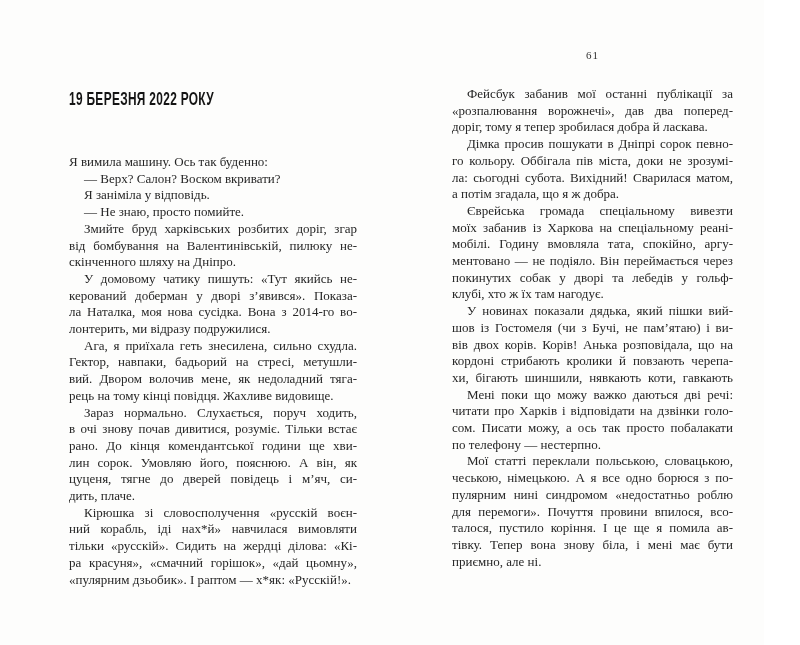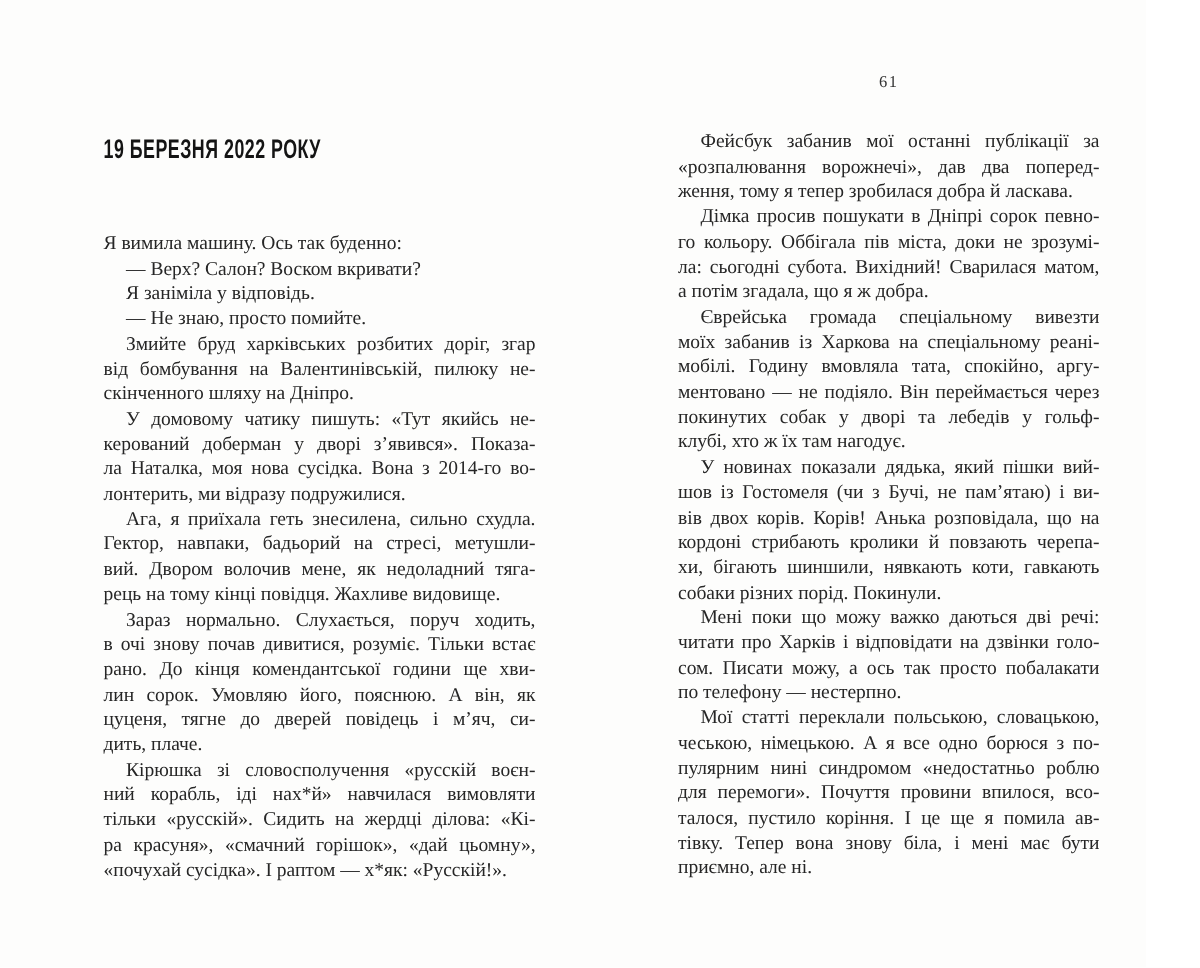--- a/index.html
+++ b/index.html
@@ -94,29 +94,29 @@
         <div class="line jl">рано. До кінця комендантської години ще хви-</div>
         <div class="line jl">лин сорок. Умовляю його, пояснюю. А він, як</div>
         <div class="line jl">цуценя, тягне до дверей повідець і м’яч, си-</div>
         <div class="line">дить, плаче.</div>
       </div>
       <div class="para">
         <div class="line jl ind">Кірюшка зі словосполучення «русскій воєн-</div>
         <div class="line jl">ний корабль, іді нах*й» навчилася вимовляти</div>
         <div class="line jl">тільки «русскій». Сидить на жердці ділова: «Кі-</div>
         <div class="line jl">ра красуня», «смачний горішок», «дай цьомну»,</div>
-        <div class="line">«почухай сусідка». І раптом — х*як: «Русскій!».</div>
+        <div class="line">«пулярним дзьобик». І раптом — х*як: «Русскій!».</div>
       </div>
     </div>
 
   <div class="col col-right" id="right-col">
       <div class="para">
         <div class="line jl ind">Фейсбук забанив мої останні публікації за</div>
         <div class="line jl">«розпалювання ворожнечі», дав два поперед-</div>
-        <div class="line">ження, тому я тепер зробилася добра й ласкава.</div>
+        <div class="line">доріг, тому я тепер зробилася добра й ласкава.</div>
       </div>
       <div class="para">
         <div class="line jl ind">Дімка просив пошукати в Дніпрі сорок певно-</div>
         <div class="line jl">го кольору. Оббігала пів міста, доки не зрозумі-</div>
         <div class="line jl">ла: сьогодні субота. Вихідний! Сварилася матом,</div>
         <div class="line">а потім згадала, що я ж добра.</div>
       </div>
       <div class="para">
         <div class="line jl ind">Єврейська громада спеціальному вивезти</div>
         <div class="line jl">моїх забанив із Харкова на спеціальному реані-</div>
@@ -124,21 +124,20 @@
         <div class="line jl">ментовано — не подіяло. Він переймається через</div>
         <div class="line jl">покинутих собак у дворі та лебедів у гольф-</div>
         <div class="line">клубі, хто ж їх там нагодує.</div>
       </div>
       <div class="para">
         <div class="line jl ind">У новинах показали дядька, який пішки вий-</div>
         <div class="line jl">шов із Гостомеля (чи з Бучі, не пам’ятаю) і ви-</div>
         <div class="line jl">вів двох корів. Корів! Анька розповідала, що на</div>
         <div class="line jl">кордоні стрибають кролики й повзають черепа-</div>
         <div class="line jl">хи, бігають шиншили, нявкають коти, гавкають</div>
-        <div class="line">собаки різних порід. Покинули.</div>
       </div>
       <div class="para">
         <div class="line jl ind">Мені поки що можу важко даються дві речі:</div>
         <div class="line jl">читати про Харків і відповідати на дзвінки голо-</div>
         <div class="line jl">сом. Писати можу, а ось так просто побалакати</div>
         <div class="line">по телефону — нестерпно.</div>
       </div>
       <div class="para">
         <div class="line jl ind">Мої статті переклали польською, словацькою,</div>
         <div class="line jl">чеською, німецькою. А я все одно борюся з по-</div>

